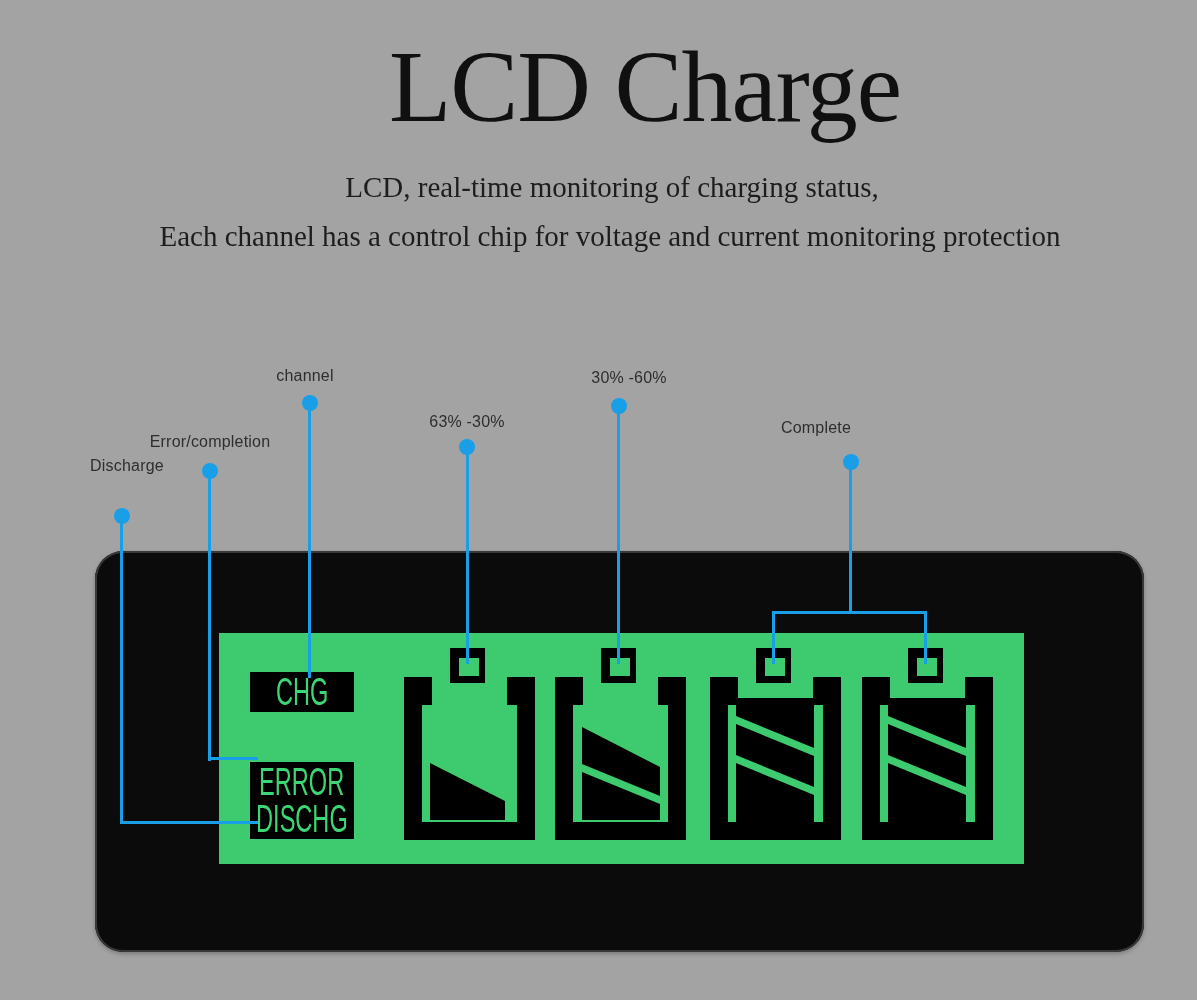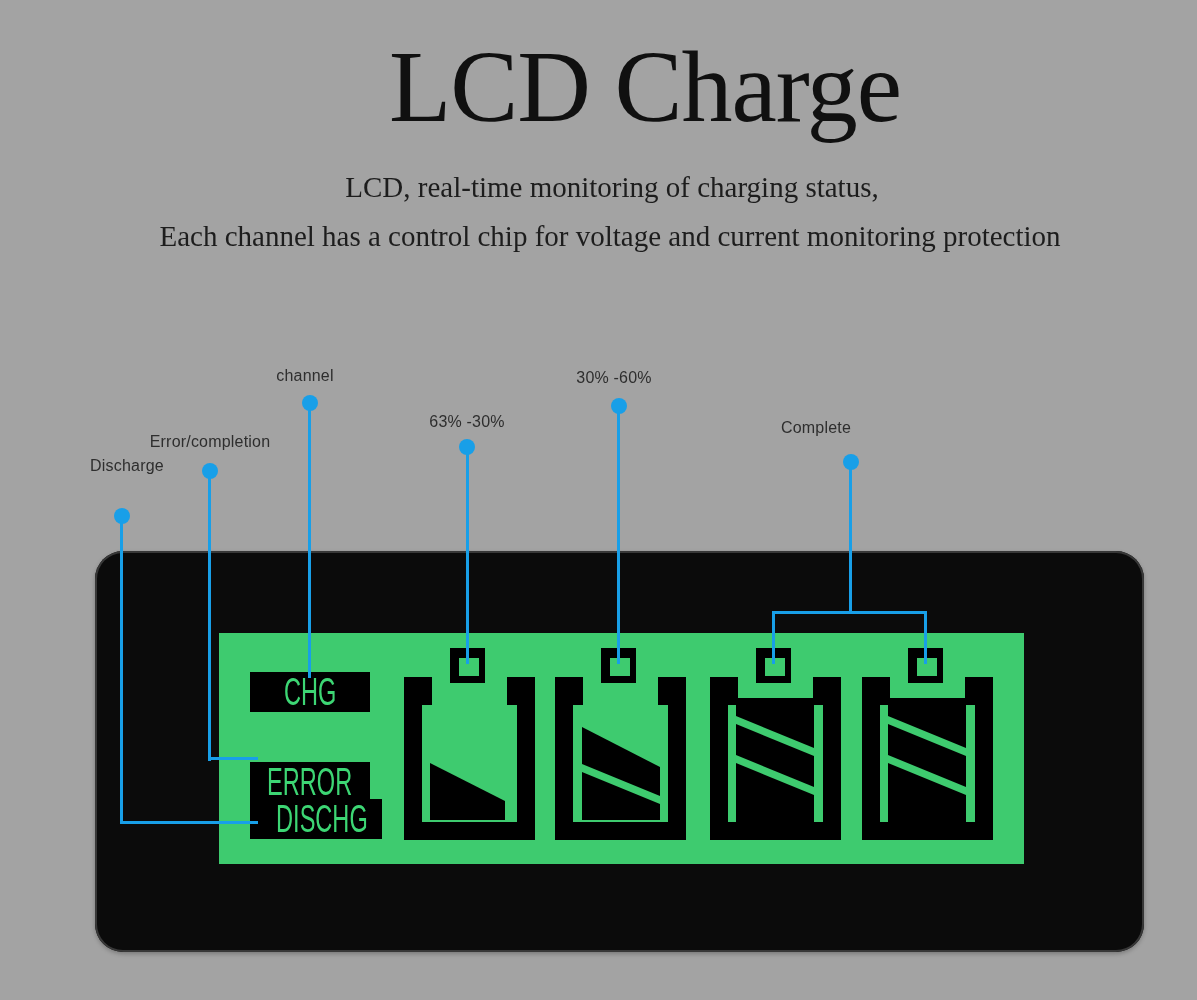--- a/index.html
+++ b/index.html
@@ -39,21 +39,21 @@
   .panel{
     position:absolute;left:95px;top:551px;width:1049px;height:401px;
     background:#0b0b0b;border-radius:28px;z-index:1;
     box-shadow:inset 0 0 0 2px #383838, 0 2px 4px rgba(0,0,0,0.25);
   }
   .screen{
     position:absolute;left:219px;top:633px;width:805px;height:231px;
     background:#3ecb6f;z-index:2;
   }
   .lcd-box{
-    position:absolute;left:250px;width:120px;height:40px;background:#000000;
+    position:absolute;left:250px;width:104px;height:40px;background:#000000;
     z-index:3;display:flex;align-items:center;justify-content:center;
   }
   .lcd-box span{
     display:inline-block;font-size:38px;font-weight:400;color:#3dd674;
     transform:scaleX(0.62);transform-origin:center;white-space:nowrap;
     line-height:1;letter-spacing:0;
   }
   .battery{position:absolute;top:648px;z-index:3;}
 </style>
 </head>
@@ -67,21 +67,21 @@
 
   <div class="panel"></div>
   <div class="screen"></div>
 
   <div class="lcd-box" style="top:672px;">
     <span>CHG</span>
   </div>
   <div class="lcd-box" style="top:762px;">
     <span>ERROR</span>
   </div>
-  <div class="lcd-box" style="top:799px;padding-left:12px;">
+  <div class="lcd-box" style="top:799px;">
     <span>DISCHG</span>
   </div>
 
   <svg class="battery" style="left:404px;" width="131" height="192" viewBox="0 0 131 192">
     <g fill="#000000">
       <rect x="46" y="0" width="35" height="35"></rect>
       <path d="M0,29 H28 V57 H18 V47 H0 Z"></path>
       <path d="M131,29 H103 V57 H113 V47 H131 Z"></path>
       <rect x="0" y="29" width="18" height="163"></rect>
       <rect x="113" y="29" width="18" height="163"></rect>
@@ -155,21 +155,21 @@
     <div class="bline v" style="left:308px;top:403px;height:275px;"></div>
   </div>
 
   <div>
     <span class="ann-label" style="left:467px;top:413px;">63% -30%</span>
     <div class="dot" style="left:459px;top:439px;"></div>
     <div class="bline v" style="left:466px;top:447px;height:217px;"></div>
   </div>
 
   <div>
-    <span class="ann-label" style="left:614px;top:369px;">30% -60%</span>
+    <span class="ann-label" style="left:629px;top:369px;">30% -60%</span>
     <div class="dot" style="left:611px;top:398px;"></div>
     <div class="bline v" style="left:617px;top:406px;height:258px;"></div>
   </div>
 
   <div>
     <span class="ann-label" style="left:816px;top:419px;">Complete</span>
     <div class="dot" style="left:843px;top:454px;"></div>
     <div class="bline v" style="left:849px;top:462px;height:151px;"></div>
     <div class="bline h" style="left:772px;top:611px;width:155px;"></div>
     <div class="bline v" style="left:772px;top:611px;height:53px;"></div>

